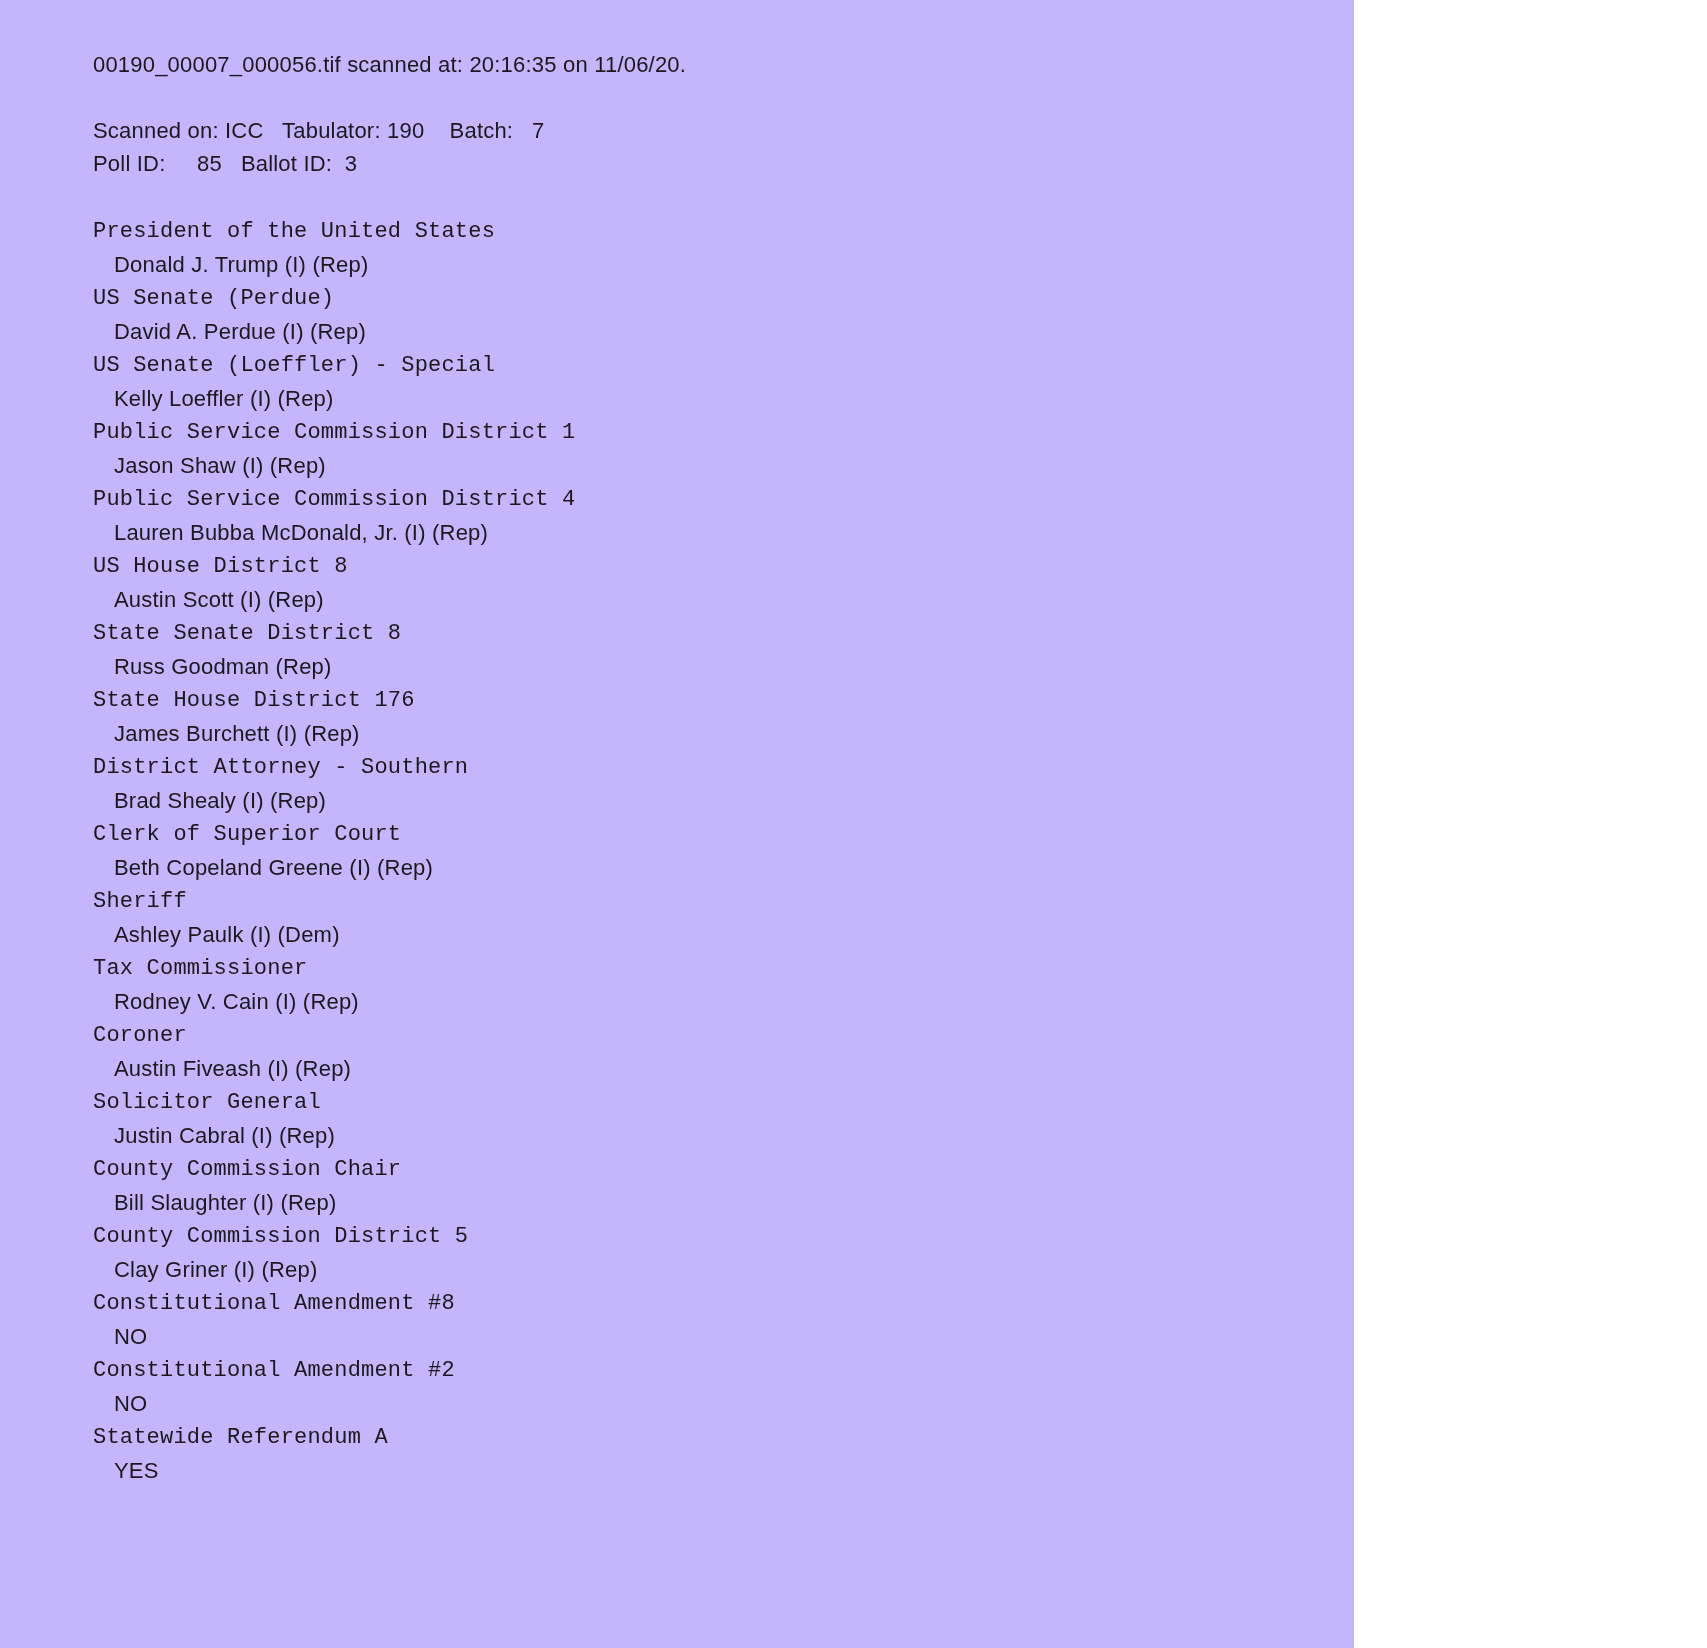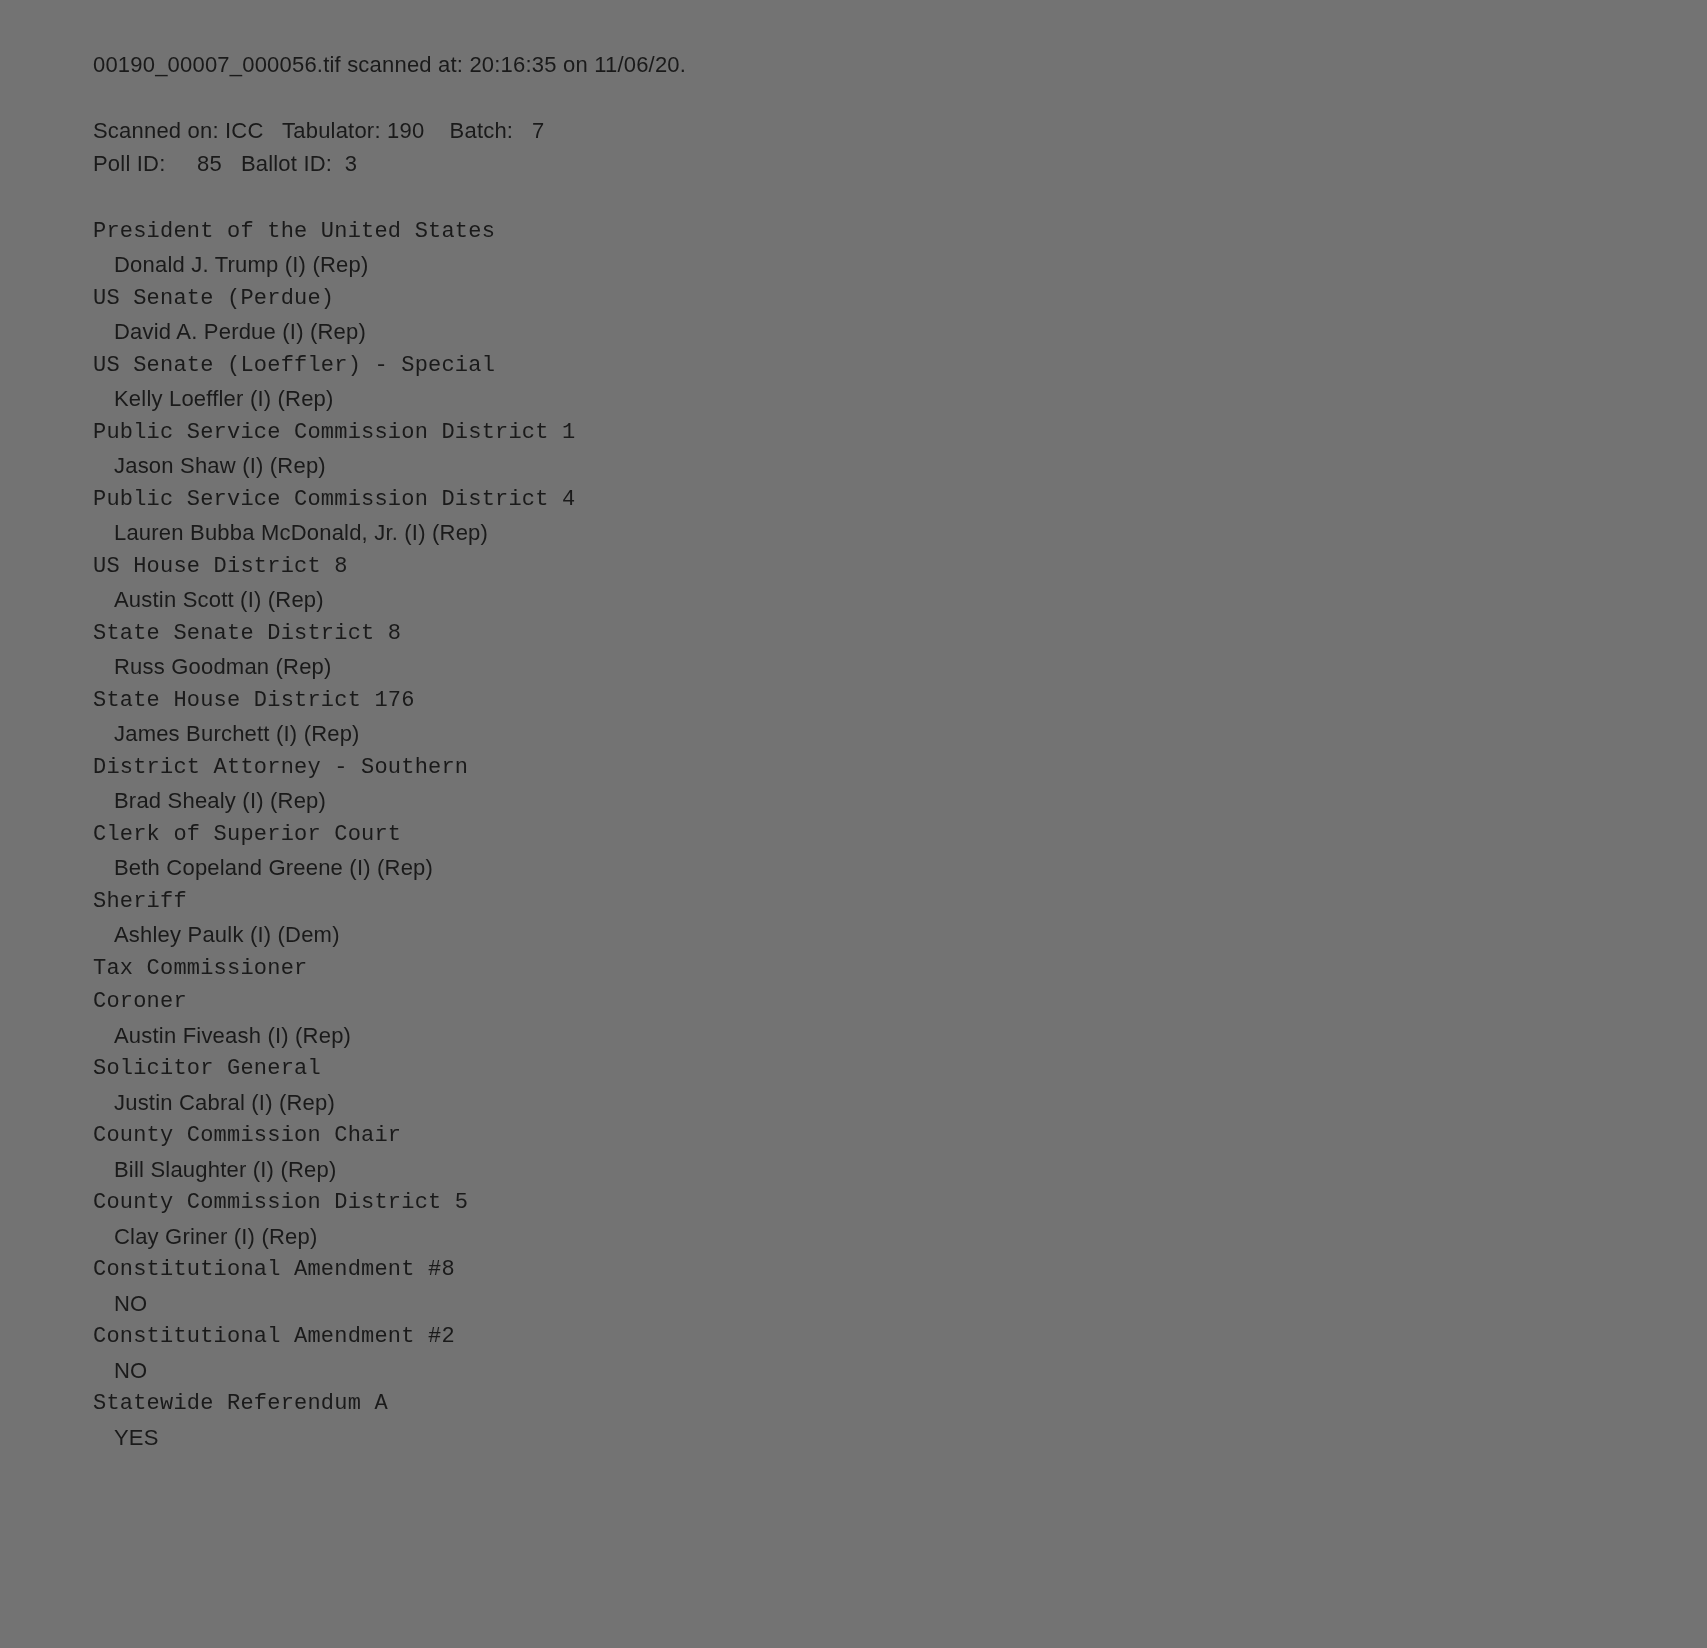--- a/index.html
+++ b/index.html
@@ -2,23 +2,23 @@
 <html><head>
 <meta charset="utf-8">
 <style>
   html, body {
     margin: 0;
     padding: 0;
     background: #ffffff;
   }
   .page {
     position: relative;
-    width: 1707px;
+    width: 1354px;
     height: 1648px;
-    background: #737373;
+    background: #c4b5fd;
     font-family: "Liberation Sans", "DejaVu Sans", sans-serif;
     color: #1a1a1a;
     box-sizing: border-box;
     padding: 48px 60px 40px 93px;
     overflow: hidden;
   }
   .line {
     font-size: 22px;
     line-height: 33.5px;
     white-space: pre;
@@ -75,20 +75,21 @@
       <div class="contest-choice">Russ Goodman (Rep)</div>
       <div class="contest-title">State House District 176</div>
       <div class="contest-choice">James Burchett (I) (Rep)</div>
       <div class="contest-title">District Attorney - Southern</div>
       <div class="contest-choice">Brad Shealy (I) (Rep)</div>
       <div class="contest-title">Clerk of Superior Court</div>
       <div class="contest-choice">Beth Copeland Greene (I) (Rep)</div>
       <div class="contest-title">Sheriff</div>
       <div class="contest-choice">Ashley Paulk (I) (Dem)</div>
       <div class="contest-title">Tax Commissioner</div>
+      <div class="contest-choice">Rodney V. Cain (I) (Rep)</div>
       <div class="contest-title">Coroner</div>
       <div class="contest-choice">Austin Fiveash (I) (Rep)</div>
       <div class="contest-title">Solicitor General</div>
       <div class="contest-choice">Justin Cabral (I) (Rep)</div>
       <div class="contest-title">County Commission Chair</div>
       <div class="contest-choice">Bill Slaughter (I) (Rep)</div>
       <div class="contest-title">County Commission District 5</div>
       <div class="contest-choice">Clay Griner (I) (Rep)</div>
       <div class="contest-title">Constitutional Amendment #8</div>
       <div class="contest-choice">NO</div>

